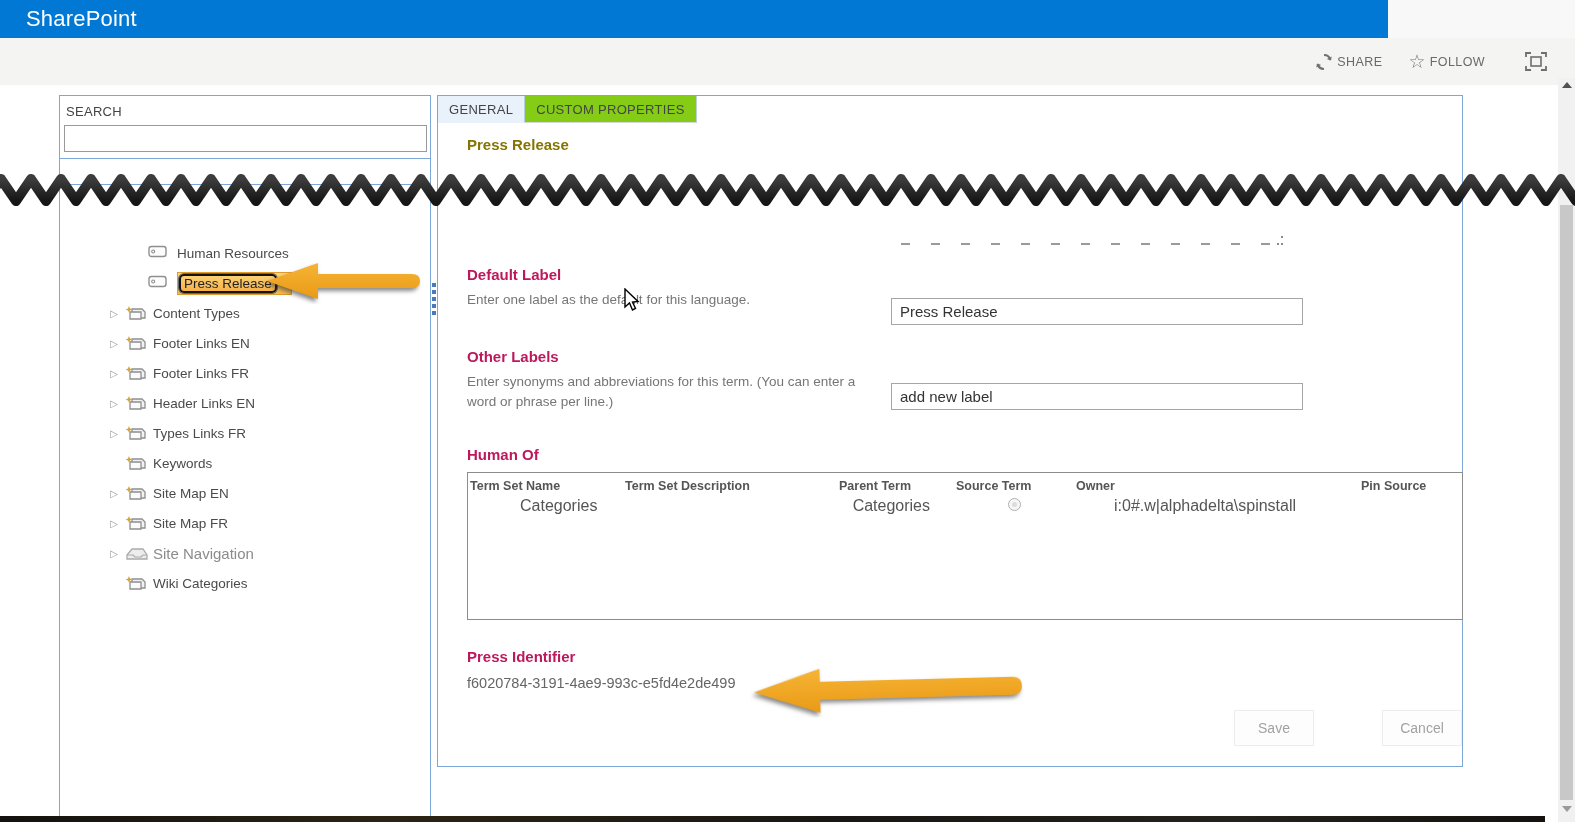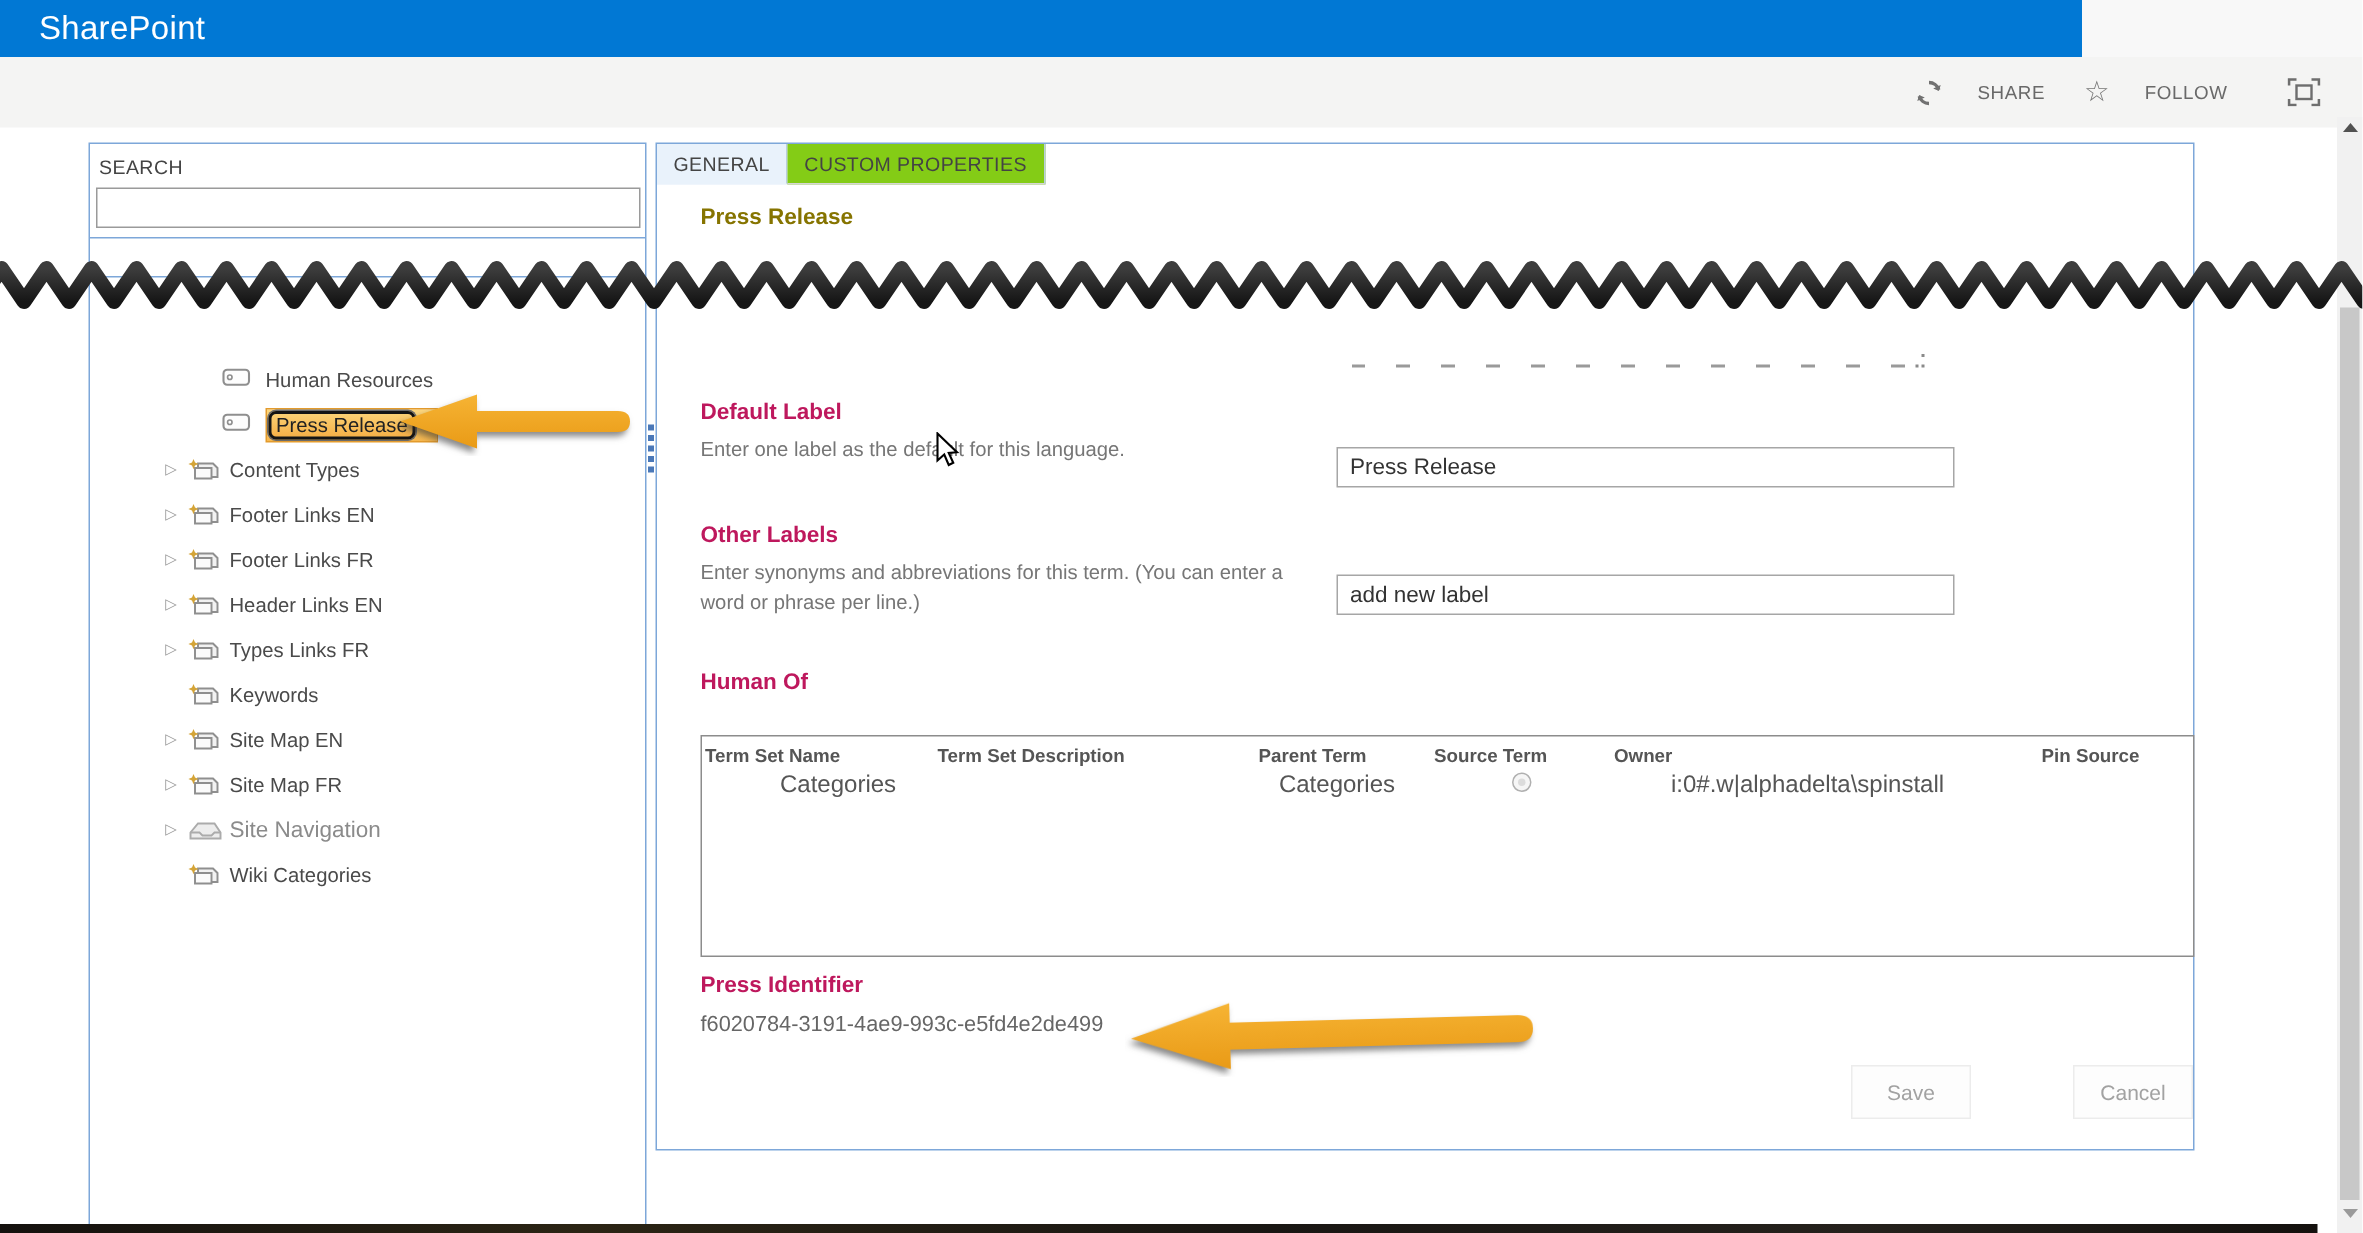--- a/index.html
+++ b/index.html
@@ -12,21 +12,21 @@
   .brand { color:#ffffff; font-size:22px; font-weight:400; margin-left:26px; letter-spacing:0.2px; }
   .suite-right { position:absolute; right:0; top:0; width:187px; height:38px; display:flex; align-items:center; justify-content:flex-end; gap:24px; padding-right:22px; }
   .user-menu { color:#666; font-size:15px; cursor:pointer; display:flex; align-items:center; gap:6px; }
   .caret { font-size:9px; color:#666; }
   .gear { color:#444; font-size:19px; cursor:pointer; }
   .help { color:#444; font-size:19px; font-weight:bold; cursor:pointer; }
 
   
   .ribbon { position:absolute; left:0; top:38px; width:1575px; height:47px; background:#f4f4f3; }
   .ribbon-right { position:absolute; right:28px; top:0; height:47px; display:flex; align-items:center; gap:26px; }
-  .rb-item { display:flex; align-items:center; gap:23px; color:#696969; font-size:12.5px; letter-spacing:0.4px; cursor:pointer; }
+  .rb-item { display:flex; align-items:center; gap:4px; color:#696969; font-size:12.5px; letter-spacing:0.4px; cursor:pointer; }
   .star { font-size:19px; color:#777; line-height:1; }
 
   
   .left-panel { position:absolute; left:59px; top:95px; width:372px; height:740px; border:1px solid #7da7d9; background:#fff; }
   .search-label { position:absolute; left:6px; top:8px; font-size:13px; color:#444; letter-spacing:0.3px; }
   .search-input { position:absolute; left:4px; top:29px; width:363px; height:27px; border:1px solid #9a9a9a; font-size:13px; padding:0 6px; color:#333; background:#fff; }
   .lp-sep { position:absolute; left:0; width:370px; border-top:1px solid #7da7d9; }
 
   .tree-row { position:absolute; left:0; height:30px; display:flex; align-items:center; font-size:13.5px; color:#4a4a4a; white-space:nowrap; cursor:pointer; }
   .tree-row.group-row { font-size:15px; color:#8b8b8b; }
@@ -53,21 +53,21 @@
   .sec-heading { font-size:15px; font-weight:bold; color:#be185d; }
   .sec-desc { font-size:13.5px; color:#767676; line-height:20px; margin-top:7px; }
   .field-input { position:absolute; left:453px; width:412px; height:27px; border:1px solid #a6a6a6; font-size:15px; color:#333; padding:0 8px; background:#fff; }
 
   .sec-default { position:absolute; left:29px; top:170px; width:400px; }
   .sec-other   { position:absolute; left:29px; top:252px; width:398px; }
   .sec-member  { position:absolute; left:29px; top:350px; width:996px; }
   .sec-uid     { position:absolute; left:29px; top:552px; width:700px; }
   .uid-value { font-size:14.5px; color:#666; margin-top:10px; }
 
-  .member-table { margin-top:27px; width:996px; height:148px; border:1px solid #8c8c8c; background:#fff; }
+  .member-table { margin-top:9px; width:996px; height:148px; border:1px solid #8c8c8c; background:#fff; }
   table { border-collapse:collapse; table-layout:fixed; width:994px; }
   th { font-size:12.5px; color:#555; text-align:left; padding:6px 0 2px 2px; font-weight:bold; }
   td { font-size:16px; color:#555; padding-top:2px; }
   .col0{width:155px;} .col1{width:214px;} .col2{width:117px;} .col3{width:120px;} .col4{width:285px;} .col5{width:103px;}
   td.c0 { padding-left:52px; } td.c2 { text-align:right; padding-right:24px; } td.c3 { text-align:center; } td.c4 { padding-left:40px; }
   .radio { display:inline-block; width:13px; height:13px; border-radius:50%; border:1px solid #b0b0b0; background:#f6f6f6; position:relative; }
   .radio::after { content:""; position:absolute; left:3px; top:3px; width:5px; height:5px; border-radius:50%; background:#dcdcdc; }
 
   .btn { position:absolute; top:614px; width:80px; height:36px; background:#fdfdfd; border:1px solid #ececec; color:#a2a2a2; font-size:14px; font-family:inherit; cursor:default; }
   .btn-save { left:796px; } .btn-cancel { left:944px; }

